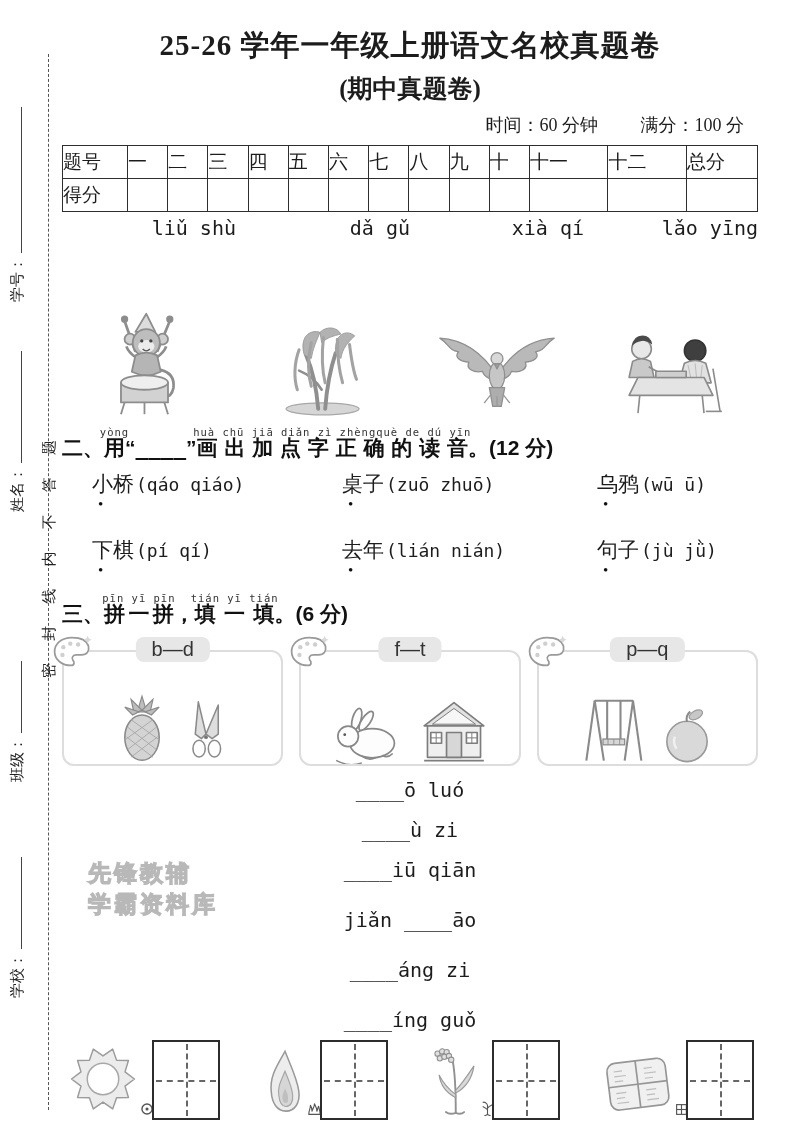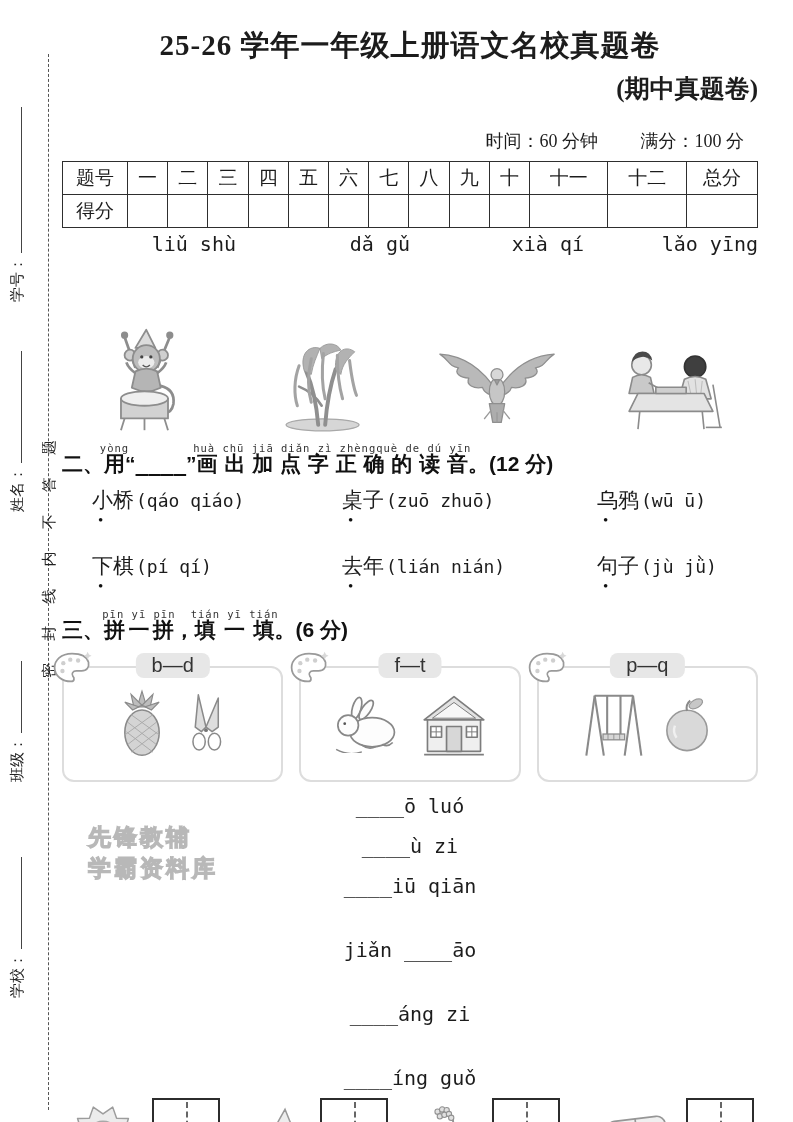--- a/index.html
+++ b/index.html
@@ -11,59 +11,59 @@
   
   .seal-dash{position:absolute;left:48px;top:54px;bottom:12px;width:0;border-left:1.5px dashed #555}
   .side-field{position:absolute;transform-origin:0 0;transform:rotate(-90deg);white-space:nowrap;
     font-size:15px;color:#222;font-family:"Liberation Sans",sans-serif}
   .side-field .uline{display:inline-block;border-bottom:1.5px solid #444;height:12px;margin-left:4px;vertical-align:baseline}
   .seal-text{position:absolute;transform-origin:0 0;transform:rotate(-90deg);white-space:nowrap;
     font-size:15px;letter-spacing:9px;color:#222;font-family:"Liberation Sans",sans-serif}
   
   .main{position:absolute;left:62px;top:0;width:696px}
   .title{margin-top:26px;text-align:center;font-size:29px;font-weight:bold;letter-spacing:1px}
-  .subtitle{margin-top:6px;text-align:right;font-size:25px;font-weight:bold}
-  .info-line{margin-top:24px;text-align:right;padding-right:14px;font-size:18px}
+  .subtitle{margin-top:6px;text-align:center;font-size:25px;font-weight:bold}
+  .info-line{margin-top:8px;text-align:right;padding-right:14px;font-size:18px}
   .info-line span{margin-left:38px}
   table.score{border-collapse:collapse;width:100%;margin-top:8px;font-size:19px}
-  table.score th,table.score td{border:1.5px solid #2e2e2e;height:32px;text-align:center;font-weight:normal;padding:0}
+  table.score th,table.score td{border:1.5px solid #2e2e2e;height:32px;text-align:left;font-weight:normal;padding:0}
   table.score th{width:64px}
   table.score td.wide{width:70px}
   
   .sec-head{margin-top:12px;font-size:21px;font-weight:bold;font-family:"Liberation Sans",sans-serif;color:#111}
   .sec-head rt{font-weight:normal;font-size:10.5px;letter-spacing:1px;color:#333;font-family:"DejaVu Sans Mono",monospace}
   
   .s1-words{display:grid;grid-template-columns:repeat(4,1fr);margin-top:4px;font-size:20px;text-align:right}
   .s1-pics{display:grid;grid-template-columns:repeat(4,1fr);margin-top:72px;align-items:end;justify-items:center}
   
   .s2-grid{display:grid;grid-template-columns:250px 255px auto;padding-left:30px;margin-top:8px;row-gap:20px}
   .s2-item{position:relative;padding-bottom:18px;font-size:21px}
   .s2-opt{font-size:18px;margin-left:2px}
   .s2-dot{position:absolute;left:6px;top:26px;font-size:15px;color:#111}
   
   .s3-cards{display:grid;grid-template-columns:repeat(3,1fr);gap:16px;margin-top:22px}
   .s3-card{position:relative;border:2px solid #ddd;border-radius:12px;height:112px;
-    display:flex;align-items:center;justify-content:center;gap:16px}
+    display:flex;align-items:flex-end;justify-content:center;gap:16px}
   .s3-pill{position:absolute;top:-15px;left:50%;transform:translateX(-50%);background:#e7e7e7;
     border-radius:8px;padding:1px 16px;font-size:20px;font-family:"Liberation Sans",sans-serif;color:#333}
   .s3-pal{position:absolute;top:-18px;left:-12px}
   .s3-lines{display:grid;grid-template-columns:repeat(1,1fr);gap:16px;margin-top:12px;
     font-size:20px;text-align:center}
-  .s3-lines .row2{margin-top:24px}
+  .s3-lines .row2{margin-top:10px}
   
   .s4-row{display:flex;justify-content:space-between;align-items:flex-end;margin-top:8px;padding:0 4px}
   .s4-group{display:flex;align-items:flex-end;gap:8px}
   .pic-wrap{position:relative}
   .mini-glyph{position:absolute;right:-14px;bottom:0}
   .tian{width:64px;height:76px;border:2.5px solid #2c2c2c;position:relative;background:#fff;margin-left:4px}
   .tian:before{content:"";position:absolute;left:50%;top:2px;bottom:2px;border-left:2px dashed #666}
   .tian:after{content:"";position:absolute;top:50%;left:2px;right:2px;border-top:2px dashed #666}
   .page-num{margin-top:4px;text-align:center;font-size:20px}
   
-  .watermark{position:absolute;left:88px;top:822px;z-index:5;font-size:23px;font-weight:bold;
+  .watermark{position:absolute;left:88px;top:858px;z-index:5;font-size:23px;font-weight:bold;
     font-family:"Liberation Sans",sans-serif;letter-spacing:3px;line-height:1.35;
     color:transparent;-webkit-text-stroke:1.2px #b5b5b5;opacity:.95;pointer-events:none}
 </style>
 </head>
 <body>
 
 <div class="seal-dash"></div>
 
 <div class="side-field" style="left:8px;top:302px">
   <span>学号：</span><span class="uline" style="width:146px"></span>

